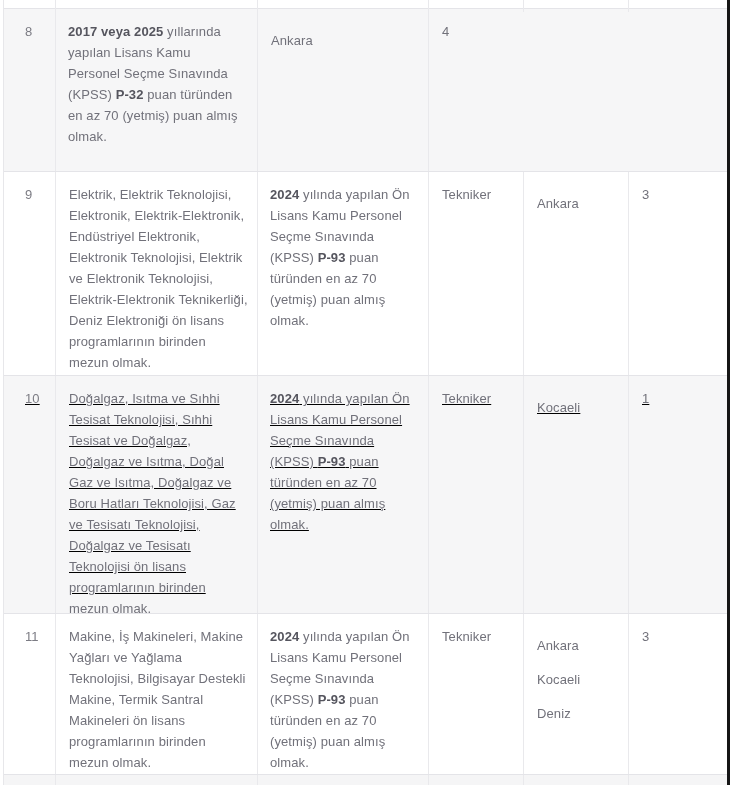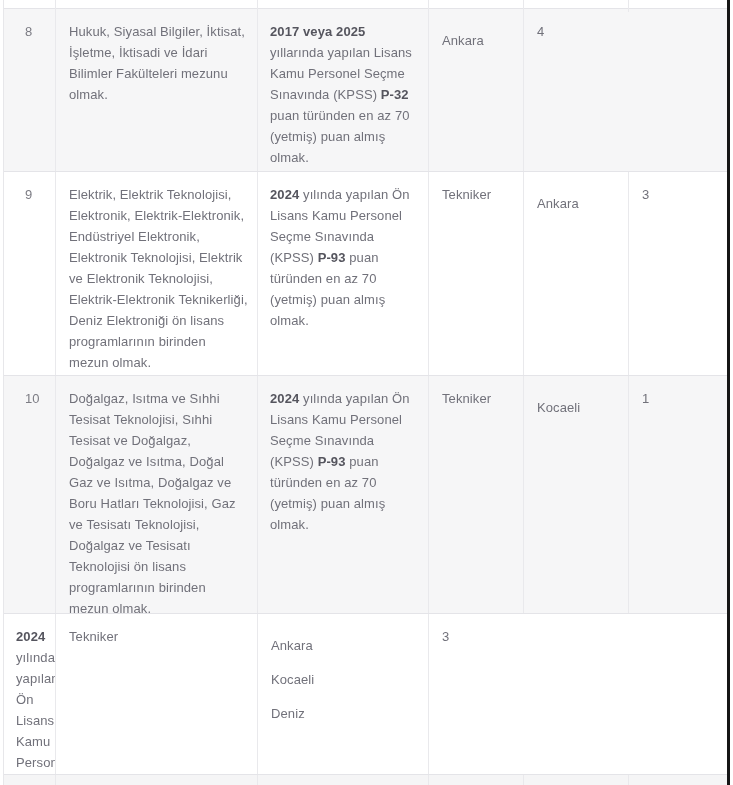--- a/index.html
+++ b/index.html
@@ -38,21 +38,21 @@
   .partial-top {
     height: 9px;
   }
   .partial-bottom {
     height: 11px;
     border-bottom: none;
     background: #f5f5f6;
   }
   #rows .t-row:nth-child(1) { height: 163px; }
   #rows .t-row:nth-child(2) { height: 204px; }
-  #rows .t-row:nth-child(3) { height: 238px; }
+  #rows .t-row:nth-child(3) { height: 238px; text-decoration: underline; }
   #rows .t-row:nth-child(4) { height: 161px; }
   #rows .t-row:nth-child(odd) { background: #f6f6f7; }
   .cell {
     box-sizing: border-box;
     border-right: 1px solid #e9e9ec;
     padding: 12px 10px 0 13px;
     overflow: hidden;
     font-size: 13px;
     line-height: 21px;
     letter-spacing: 0.1px;
@@ -79,21 +79,20 @@
       <div class="cell c-edu"></div>
       <div class="cell c-exam"></div>
       <div class="cell c-pos"></div>
       <div class="cell c-city"></div>
       <div class="cell c-count"></div>
     </div>
 
     <div id="rows">
   <div class="t-row">
     <div class="cell c-num">8</div>
-    <div class="cell c-edu">Hukuk, Siyasal Bilgiler, İktisat, İşletme, İktisadi ve İdari Bilimler Fakülteleri mezunu olmak.</div>
     <div class="cell c-exam"><span class="bold">2017 veya 2025</span><span> yıllarında yapılan Lisans Kamu Personel Seçme Sınavında (KPSS) </span><span class="bold">P-32</span><span> puan türünden en az 70 (yetmiş) puan almış olmak.</span></div>
     <div class="cell c-city">
             <div class="city-line">Ankara</div>
           </div>
     <div class="cell c-count">4</div>
   </div>
 
   <div class="t-row">
     <div class="cell c-num">9</div>
     <div class="cell c-edu">Elektrik, Elektrik Teknolojisi, Elektronik, Elektrik-Elektronik, Endüstriyel Elektronik, Elektronik Teknolojisi, Elektrik ve Elektronik Teknolojisi, Elektrik-Elektronik Teknikerliği, Deniz Elektroniği ön lisans programlarının birinden mezun olmak.</div>
@@ -110,20 +109,22 @@
     <div class="cell c-edu">Doğalgaz, Isıtma ve Sıhhi Tesisat Teknolojisi, Sıhhi Tesisat ve Doğalgaz, Doğalgaz ve Isıtma, Doğal Gaz ve Isıtma, Doğalgaz ve Boru Hatları Teknolojisi, Gaz ve Tesisatı Teknolojisi, Doğalgaz ve Tesisatı Teknolojisi ön lisans programlarının birinden mezun olmak.</div>
     <div class="cell c-exam"><span class="bold">2024</span><span> yılında yapılan Ön Lisans Kamu Personel Seçme Sınavında (KPSS) </span><span class="bold">P-93</span><span> puan türünden en az 70 (yetmiş) puan almış olmak.</span></div>
     <div class="cell c-pos">Tekniker</div>
     <div class="cell c-city">
             <div class="city-line">Kocaeli</div>
           </div>
     <div class="cell c-count">1</div>
   </div>
 
   <div class="t-row">
+    <div class="cell c-num">11</div>
+    <div class="cell c-edu">Makine, İş Makineleri, Makine Yağları ve Yağlama Teknolojisi, Bilgisayar Destekli Makine, Termik Santral Makineleri ön lisans programlarının birinden mezun olmak.</div>
     <div class="cell c-exam"><span class="bold">2024</span><span> yılında yapılan Ön Lisans Kamu Personel Seçme Sınavında (KPSS) </span><span class="bold">P-93</span><span> puan türünden en az 70 (yetmiş) puan almış olmak.</span></div>
     <div class="cell c-pos">Tekniker</div>
     <div class="cell c-city">
             <div class="city-line">Ankara</div>
             <div class="city-line">Kocaeli</div>
             <div class="city-line">Deniz</div>
           </div>
     <div class="cell c-count">3</div>
   </div>
 </div>

